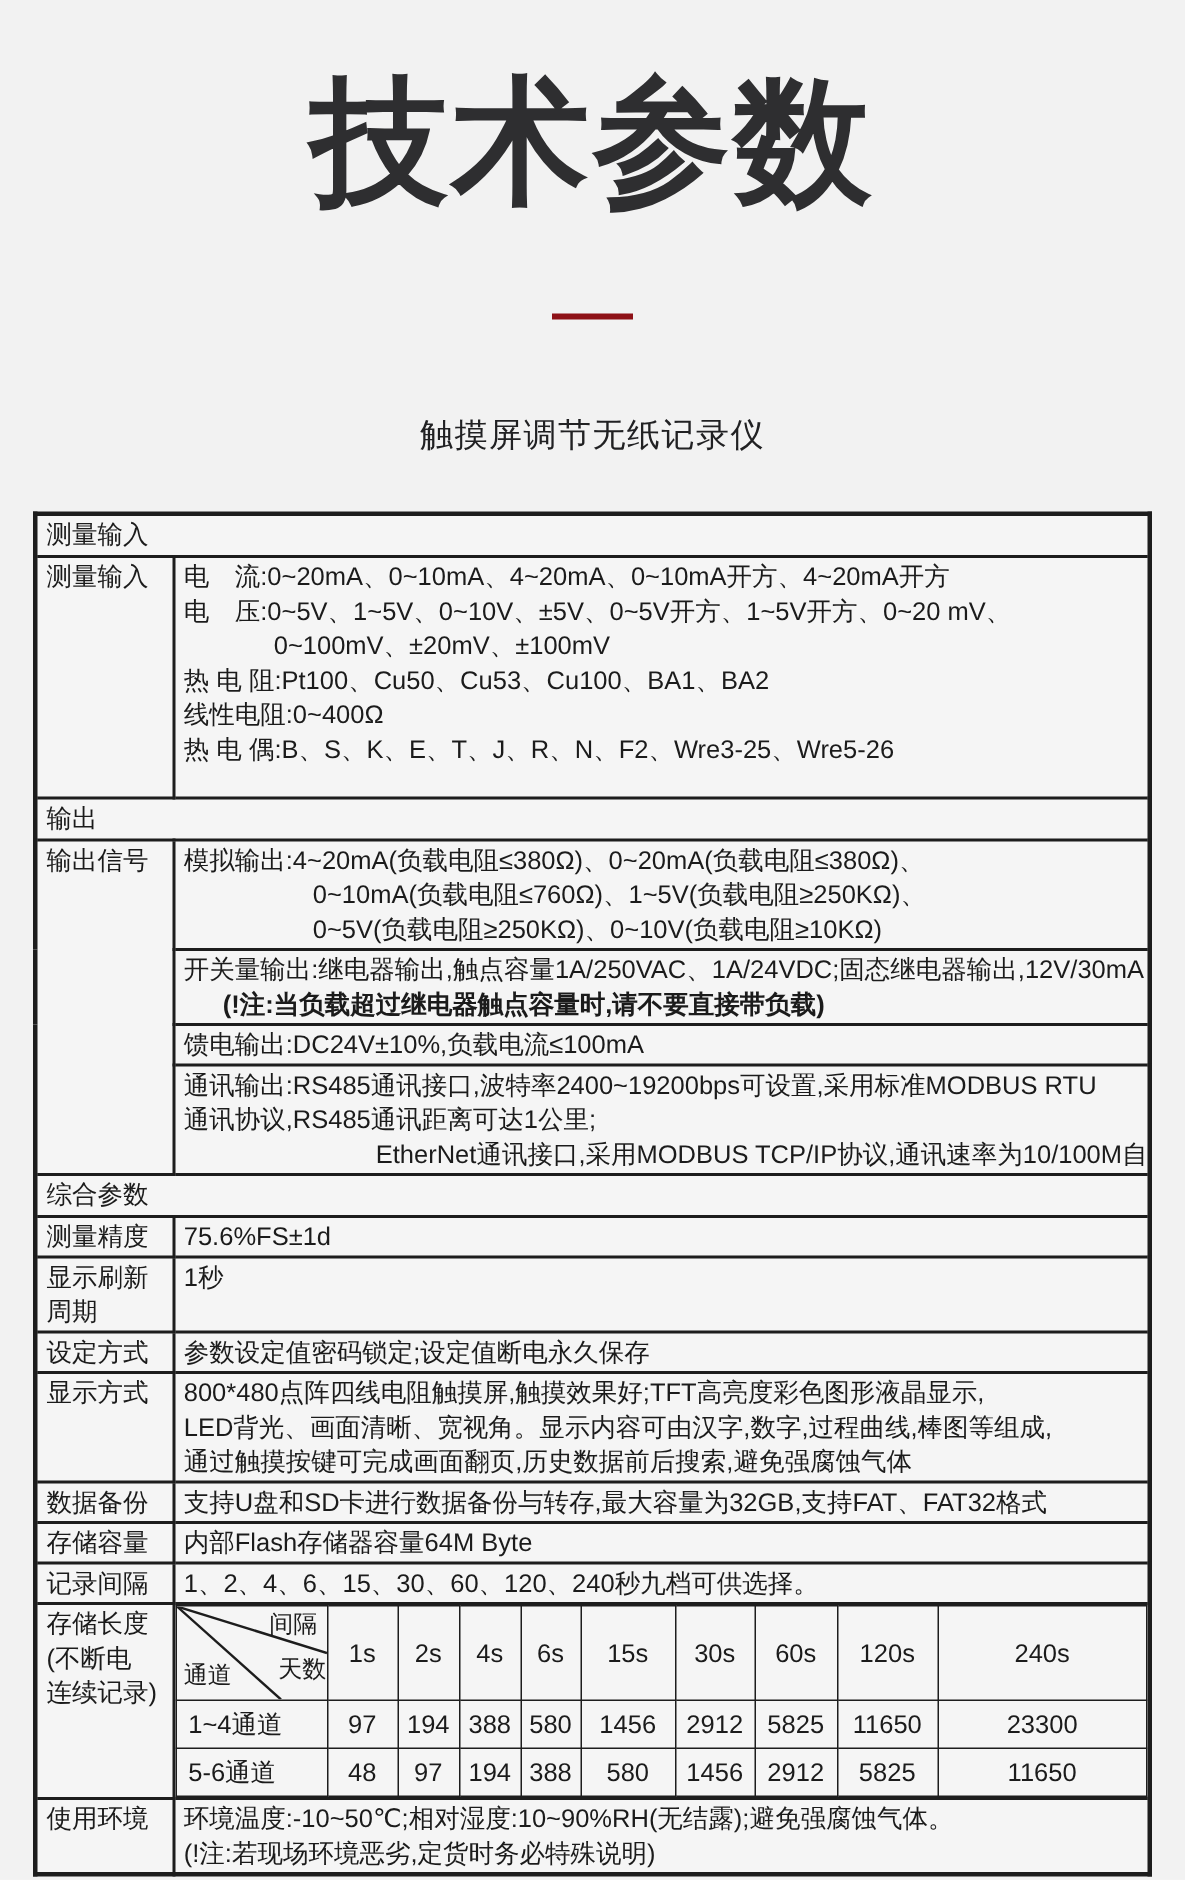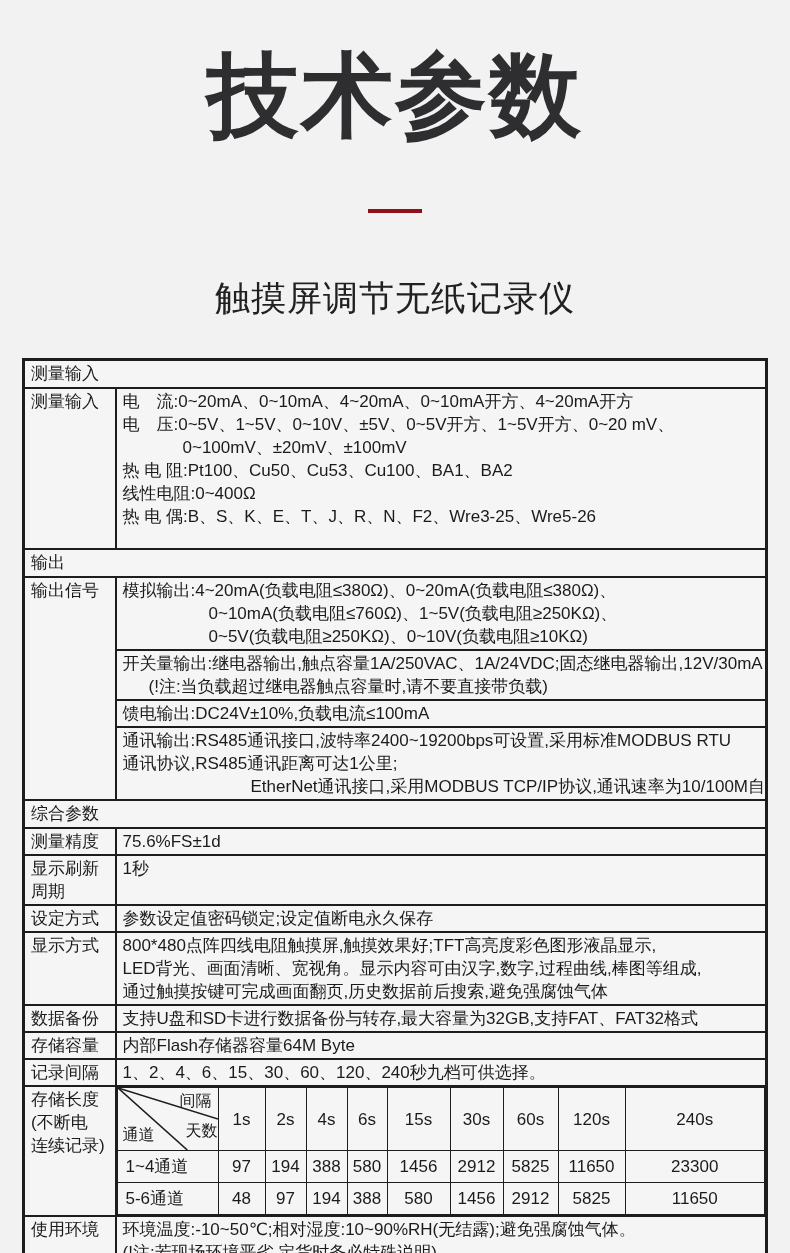--- a/index.html
+++ b/index.html
@@ -11,40 +11,40 @@
   .page-title{
     margin:44px 14px 0;text-align:center;
     font-size:92px;line-height:1.12;font-weight:900;
     color:#2e2e30;letter-spacing:2px;
   }
   .title-underline{
     width:54px;height:4px;background:#8e1117;margin:62px auto 0;
   }
   .page-subtitle{
     margin:62px 0 0;text-align:center;
-    font-size:35px;font-weight:500;color:#212123;letter-spacing:1px;
+    font-size:22px;font-weight:500;color:#212123;letter-spacing:1px;
   }
   table.spec{
     width:746px;margin:36px auto 0;
     border-collapse:collapse;border:3px solid #1d1d1d;
     background:#f5f5f5;color:#1b1b1b;
     font-size:17px;font-weight:500;table-layout:fixed;
   }
   .spec td{
     border:2px solid #1d1d1d;
     padding:1px 6px;vertical-align:top;line-height:23px;
     overflow:hidden;
   }
   .spec td.sec{height:24px;}
   .spec td.lbl{white-space:normal;}
   .spec td.val .ln{white-space:nowrap;}
   .spec td.pad-b{padding-bottom:20px;}
   .ind-v{padding-left:60px;}   
   .ind-a{padding-left:86px;}   
-  .ind-n{padding-left:26px;}   
+  .ind-n{padding-left:26px;font-weight:bold;}   
   .ind-e{padding-left:128px;}  
   .nest-wrap{padding:0 !important;}
   table.storage{
     width:100%;border-collapse:collapse;table-layout:fixed;
     font-size:17px;font-weight:500;color:#1b1b1b;
   }
   .storage td{
     border:1.6px solid #1d1d1d;text-align:center;vertical-align:middle;
     padding:0;overflow:hidden;
   }

